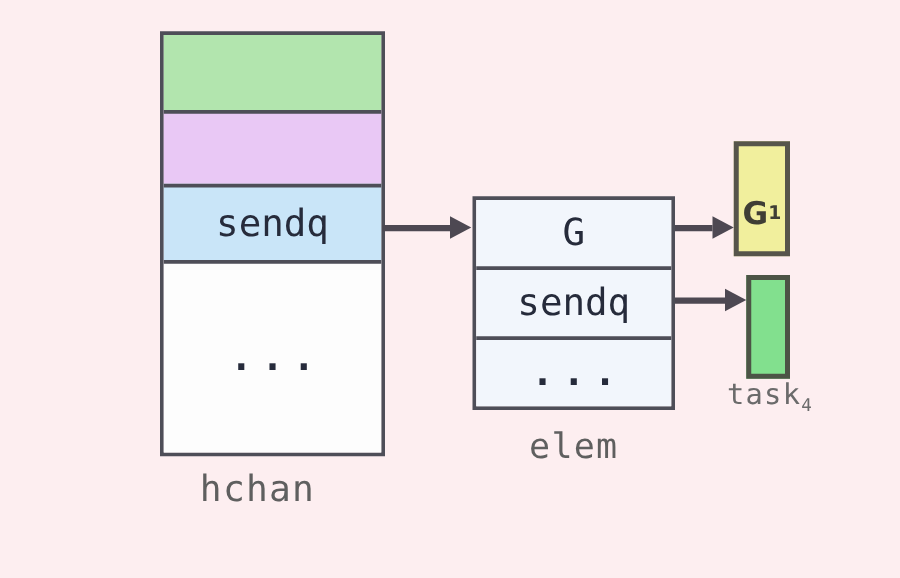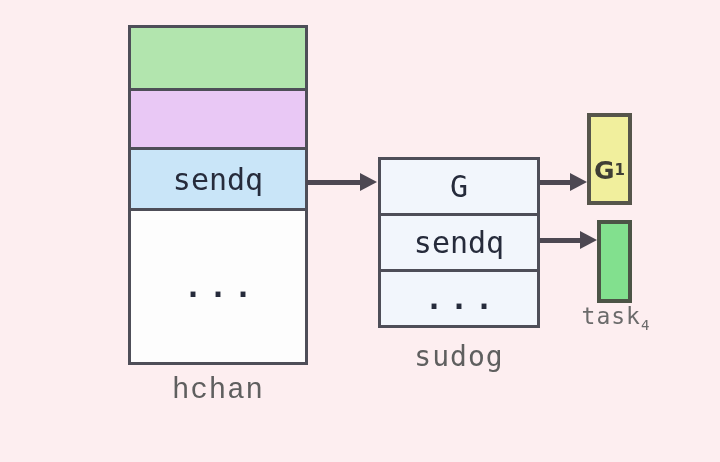--- a/index.html
+++ b/index.html
@@ -50,21 +50,21 @@
   .task-box{
     position:absolute;left:597px;top:220px;width:35px;height:83px;
     box-sizing:border-box;border:4px solid #4c5446;background:#82e08e;
   }
 
   
   .label{
     position:absolute;text-align:center;color:#5f5f5f;
     font-size:29px;letter-spacing:1px;
   }
-  .hchan-label{left:128px;top:374px;width:180px;font-family:Liberation Mono, monospace;}
+  .hchan-label{left:116px;top:374px;width:180px;}
   .sudog-label{left:378px;top:340px;width:162px;font-size:28px;}
   .task-label{left:566px;top:303px;width:100px;font-size:23px;color:#6b6b6b;text-align:center;}
   .task-label sub{font-size:14px;line-height:0;}
 
   
   .arrow{position:absolute;display:flex;align-items:center;height:18px;}
   .arrow .shaft{flex:1;height:5px;background:#4d4852;}
   .arrow .head{
     width:0;height:0;
     border-left:17px solid #4d4852;
@@ -86,21 +86,21 @@
     <div class="row r2">sendq</div>
     <div class="row r4 dots">...</div>
   </div>
   <div class="label hchan-label">hchan</div>
 
   <div class="stack sudog-box">
     <div class="row">G</div>
     <div class="row">sendq</div>
     <div class="row dots">...</div>
   </div>
-  <div class="label sudog-label">sudog</div>
+  <div class="label sudog-label">elem</div>
 
   <div class="g1-box">
       <span>G</span>
       <sub>1</sub>
     </div>
 
   <div class="task-box"></div>
   <div class="label task-label"><span>task</span><sub>4</sub></div>
 
   <div class="arrow arrow-sendq">

